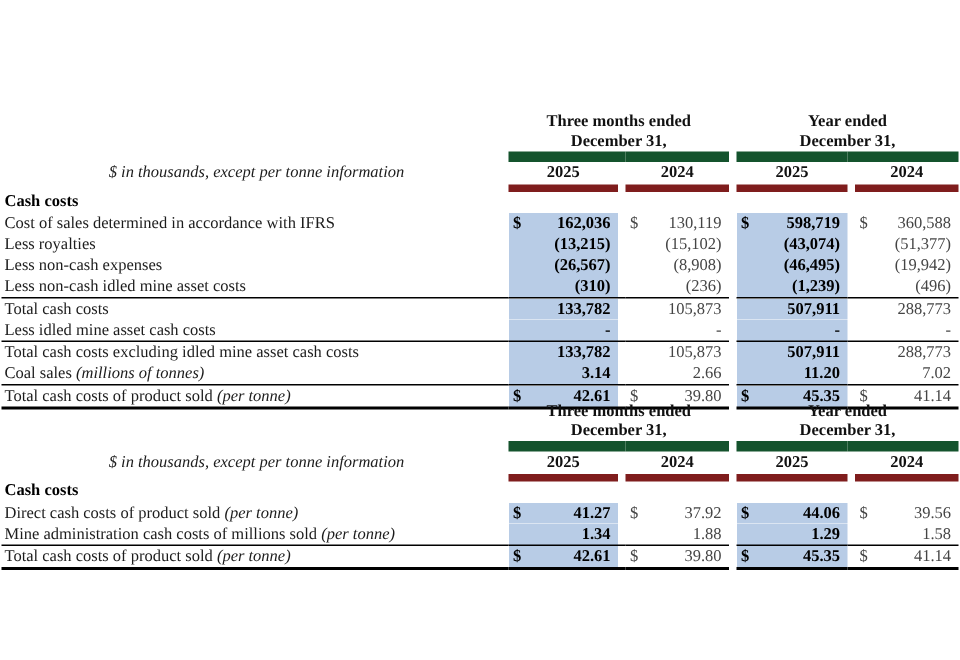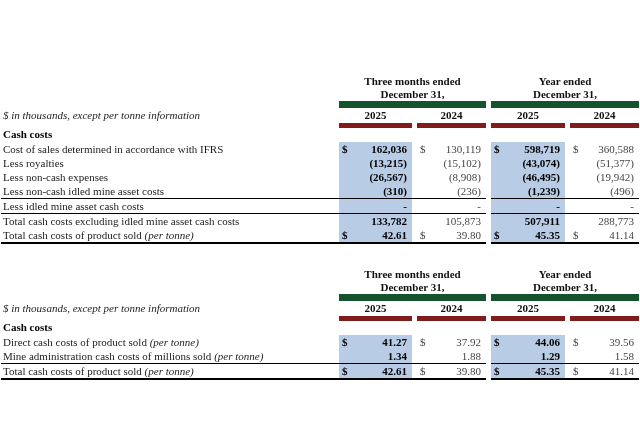--- a/index.html
+++ b/index.html
@@ -12,21 +12,21 @@
     border-collapse:collapse;table-layout:fixed;
     font-family:Liberation Serif, serif;font-size:11px;color:#1c1c1c;
   }
   #t1{top:74px;}
   #t2{top:267px;}
   td,th{padding:0;height:14px;line-height:14px;vertical-align:middle;
         overflow:hidden;white-space:nowrap;font-weight:normal;}
   tr.hr1 th, tr.hr2 th{height:13px;line-height:13px;}
   .gh{font-weight:bold;text-align:center;color:#111;}
   .du{border-bottom:7px solid #14532d;}
-  tr.yrrow td, tr.yrrow th{height:15px;line-height:15px;}
+  tr.yrrow td, tr.yrrow th{height:15px;line-height:15px;text-align:center;}
   .yr{font-weight:bold;text-align:center;color:#111;}
   .yu{border-bottom:5px solid #7f1d1d;}
   .lbl{text-align:left;padding-left:2px;color:#1c1c1c;}
   .it{font-style:italic;}
   .sec{font-weight:bold;color:#000;}
   .c{text-align:right;padding-right:5px;color:#454545;}
   .c .d{float:left;padding-left:3px;}
   .c.hl{background:#b8cce6;font-weight:bold;color:#000;}
   tr.b1 td{border-bottom:1px solid #000;}
   tr.b2 td{border-bottom:2px solid #000;}
@@ -114,39 +114,59 @@
   <tr class="b1">
     <td class="lbl"><span>Less non-cash idled mine asset costs</span></td>
     <td class="c hl"><span>(310)</span></td>
     <td class="sp"></td>
     <td class="c"><span>(236)</span></td>
     <td class="gg"></td>
     <td class="c hl"><span>(1,239)</span></td>
     <td class="sp"></td>
     <td class="c"><span>(496)</span></td>
   </tr>
+  <tr>
+    <td class="lbl"><span>Total cash costs</span></td>
+    <td class="c hl"><span>133,782</span></td>
+    <td class="sp"></td>
+    <td class="c"><span>105,873</span></td>
+    <td class="gg"></td>
+    <td class="c hl"><span>507,911</span></td>
+    <td class="sp"></td>
+    <td class="c"><span>288,773</span></td>
+  </tr>
   <tr class="b1">
     <td class="lbl"><span>Less idled mine asset cash costs</span></td>
     <td class="c hl"><span>-</span></td>
     <td class="sp"></td>
     <td class="c"><span>-</span></td>
     <td class="gg"></td>
     <td class="c hl"><span>-</span></td>
     <td class="sp"></td>
     <td class="c"><span>-</span></td>
   </tr>
   <tr>
     <td class="lbl"><span>Total cash costs excluding idled mine asset cash costs</span></td>
     <td class="c hl"><span>133,782</span></td>
     <td class="sp"></td>
     <td class="c"><span>105,873</span></td>
     <td class="gg"></td>
     <td class="c hl"><span>507,911</span></td>
     <td class="sp"></td>
     <td class="c"><span>288,773</span></td>
+  </tr>
+  <tr class="b1">
+    <td class="lbl"><span>Coal sales</span><span class="it"> (millions of tonnes)</span></td>
+    <td class="c hl"><span>3.14</span></td>
+    <td class="sp"></td>
+    <td class="c"><span>2.66</span></td>
+    <td class="gg"></td>
+    <td class="c hl"><span>11.20</span></td>
+    <td class="sp"></td>
+    <td class="c"><span>7.02</span></td>
   </tr>
   <tr class="b2">
     <td class="lbl"><span>Total cash costs of product sold</span><span class="it"> (per tonne)</span></td>
     <td class="c hl"><span class="d">$</span><span>42.61</span></td>
     <td class="sp"></td>
     <td class="c"><span class="d">$</span><span>39.80</span></td>
     <td class="gg"></td>
     <td class="c hl"><span class="d">$</span><span>45.35</span></td>
     <td class="sp"></td>
     <td class="c"><span class="d">$</span><span>41.14</span></td>

